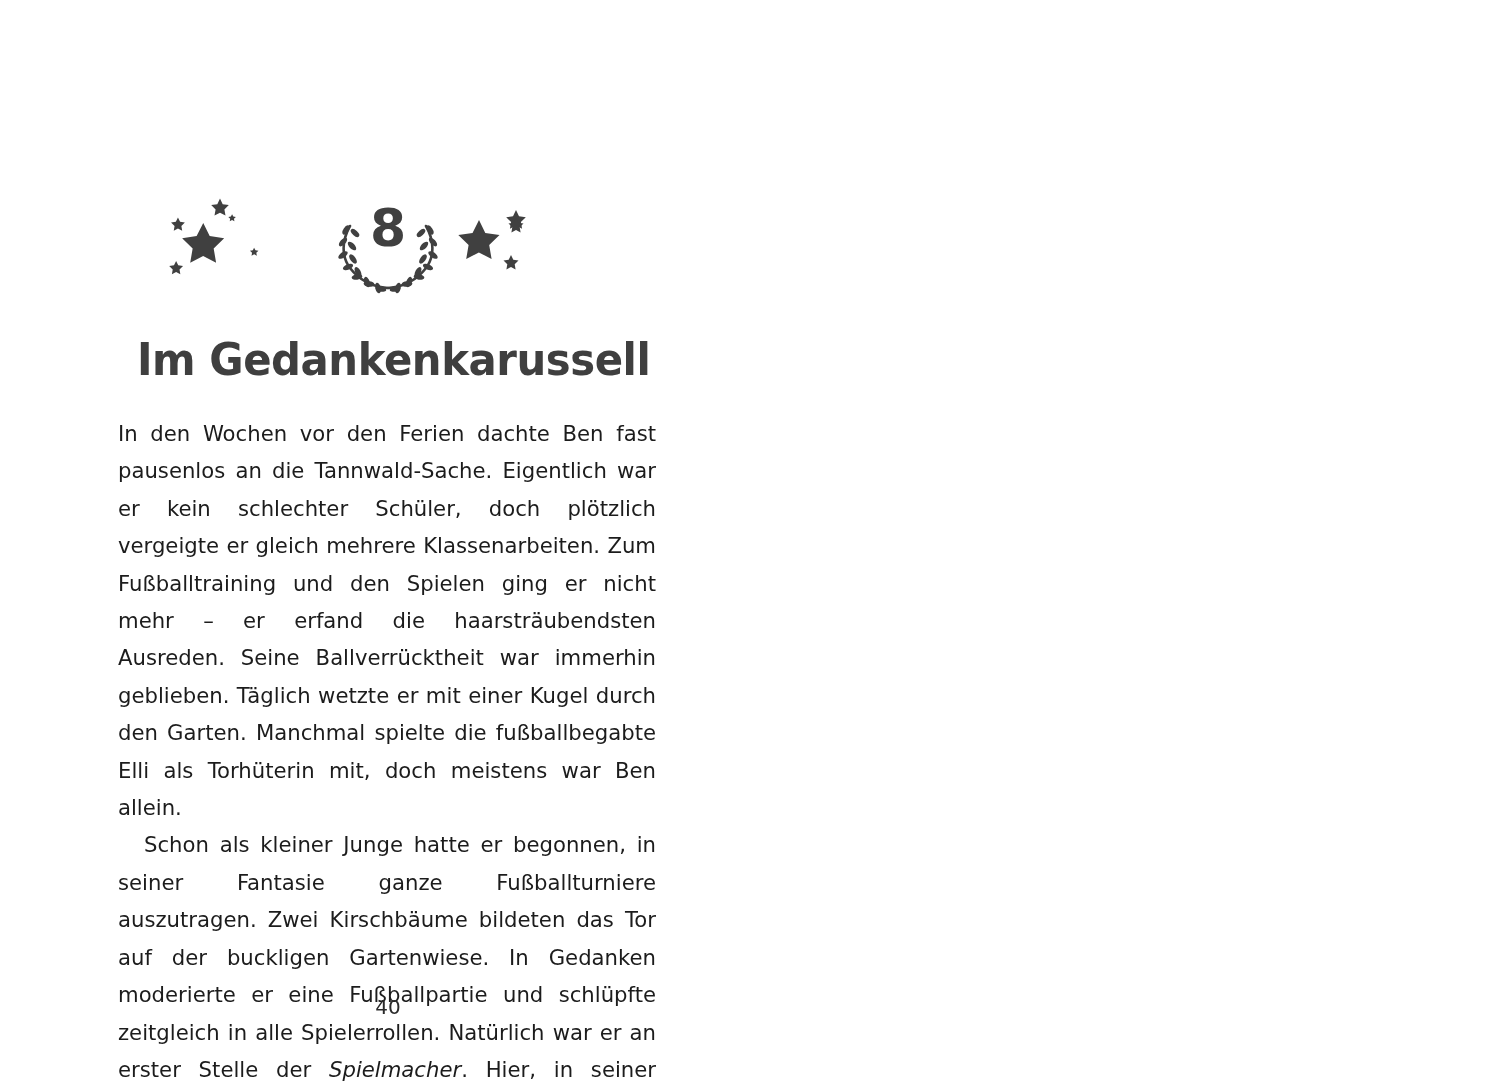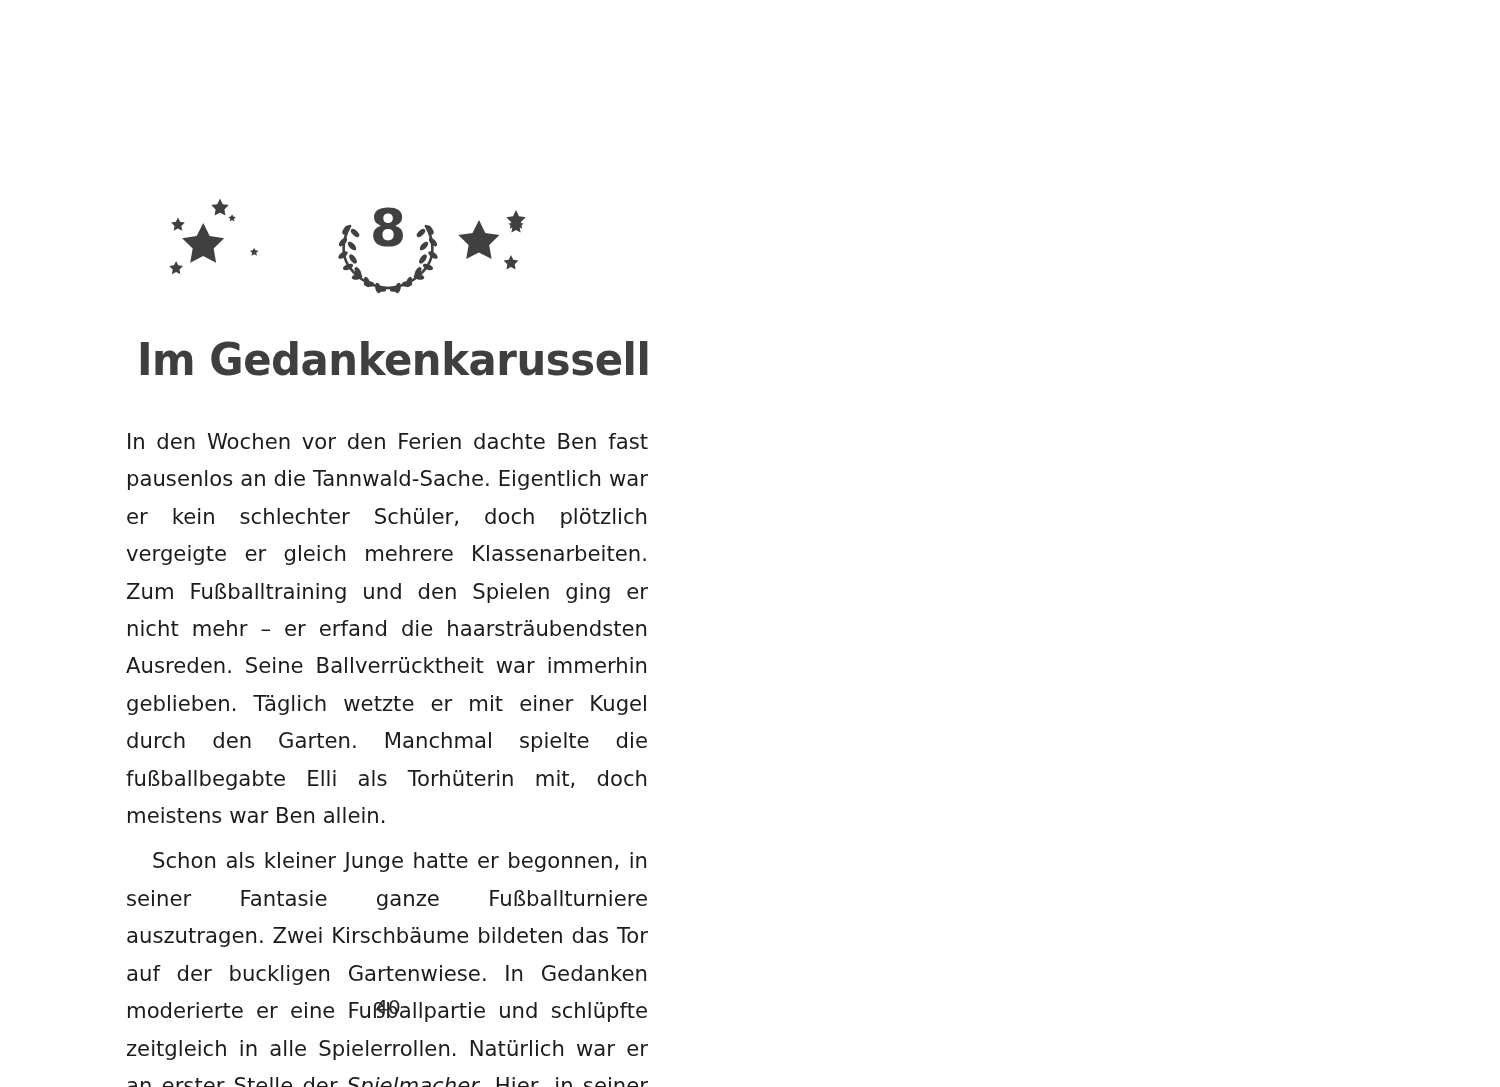--- a/index.html
+++ b/index.html
@@ -63,21 +63,21 @@
     position: absolute;
     font-family: "DejaVu Sans", sans-serif;
     font-size: 21.2px;
     line-height: 37.4px;
     color: #1c1c1c;
     text-align: justify;
     text-justify: inter-word;
     hyphens: manual;
   }
   .textblock p {
-    margin: 8px;
+    margin: 0;
   }
   .textblock p + p {
     text-indent: 26px;
   }
   .textblock em {
   }
 
   .text-left {
     left: 118px;
     top: 415px;

